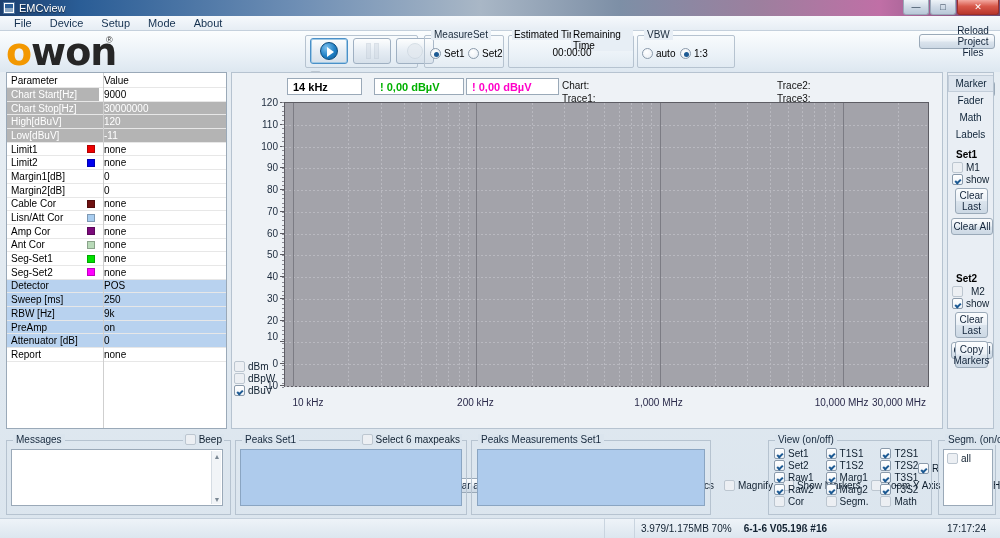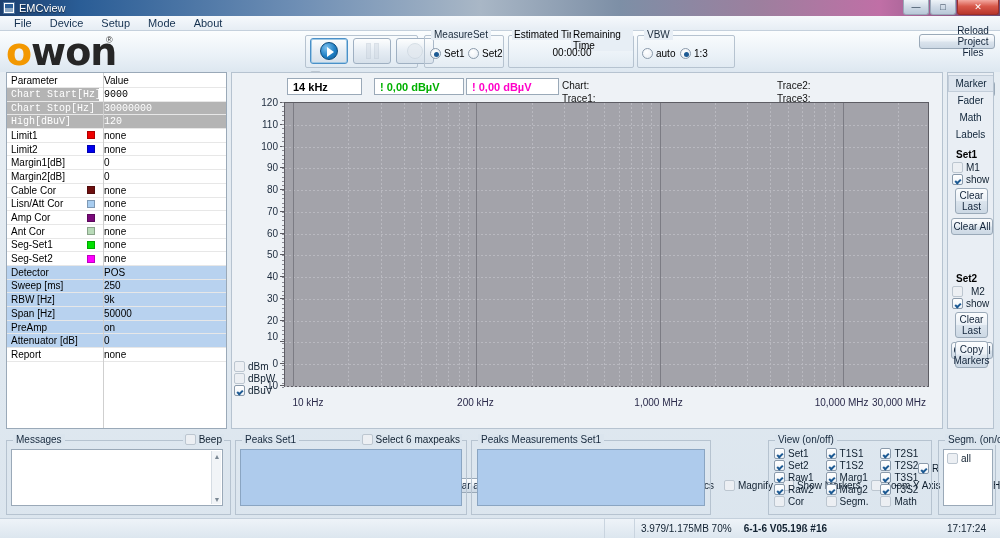--- a/index.html
+++ b/index.html
@@ -161,21 +161,21 @@
     overflow:hidden;
   }
   .prow{ display:flex; height:13.7px; border-bottom:1px solid #e7e7e7; align-items:center;}
   .prow .pname{
     width:92px; padding-left:4px; font-size:10px; white-space:nowrap; overflow:hidden;
     display:flex; align-items:center; justify-content:space-between; padding-right:4px;
   }
   .prow .pval{ padding-left:5px; font-size:10px; white-space:nowrap; flex:1;}
   .prow.hdr{ background:#fff; font-weight:normal; height:15px;}
   .prow.hdr .pname, .prow.hdr .pval{ font-size:10px; }
-  .prow.gray{ background:#b4b4b4; color:#ffffff;font-family:Liberation Mono, monospace; }
+  .prow.gray{ background:#b4b4b4; color:#ffffff; }
   .prow.gray .pname, .prow.gray .pval{ color:#fff; }
   .prow.gray.first{ background:#b4b4b4; }
   .prow.gray.first .pval{ color:#000; background:#fff; height:100%; display:flex; align-items:center;}
   .prow.blue{ background:#b8d2ef; }
   .swatch{ width:8px;height:8px; border:1px solid rgba(0,0,0,.25); flex:none;}
   .pcolsep{
     position:absolute; left:96px; top:0; bottom:0; width:1px; background:#cfcfcf;
   }
 
   
@@ -359,20 +359,26 @@
             <span>Chart Stop[Hz]</span>
           </div>
           <div class="pval">30000000</div>
         </div>
         <div class="prow gray">
           <div class="pname">
             <span>High[dBuV]</span>
           </div>
           <div class="pval">120</div>
         </div>
+        <div class="prow gray">
+          <div class="pname">
+            <span>Low[dBuV]</span>
+          </div>
+          <div class="pval">-11</div>
+        </div>
         <div class="prow ">
           <div class="pname">
             <span>Limit1</span>
             <span class="swatch" style="background: rgb(238, 0, 0);"></span>
           </div>
           <div class="pval">none</div>
         </div>
         <div class="prow ">
           <div class="pname">
             <span>Limit2</span>
@@ -444,26 +450,20 @@
           <div class="pname">
             <span>Sweep [ms]</span>
           </div>
           <div class="pval">250</div>
         </div>
         <div class="prow blue">
           <div class="pname">
             <span>RBW [Hz]</span>
           </div>
           <div class="pval">9k</div>
-        </div>
-        <div class="prow blue">
-          <div class="pname">
-            <span>Span [Hz]</span>
-          </div>
-          <div class="pval">50000</div>
         </div>
         <div class="prow blue">
           <div class="pname">
             <span>PreAmp</span>
           </div>
           <div class="pval">on</div>
         </div>
         <div class="prow blue">
           <div class="pname">
             <span>Attenuator [dB]</span>

